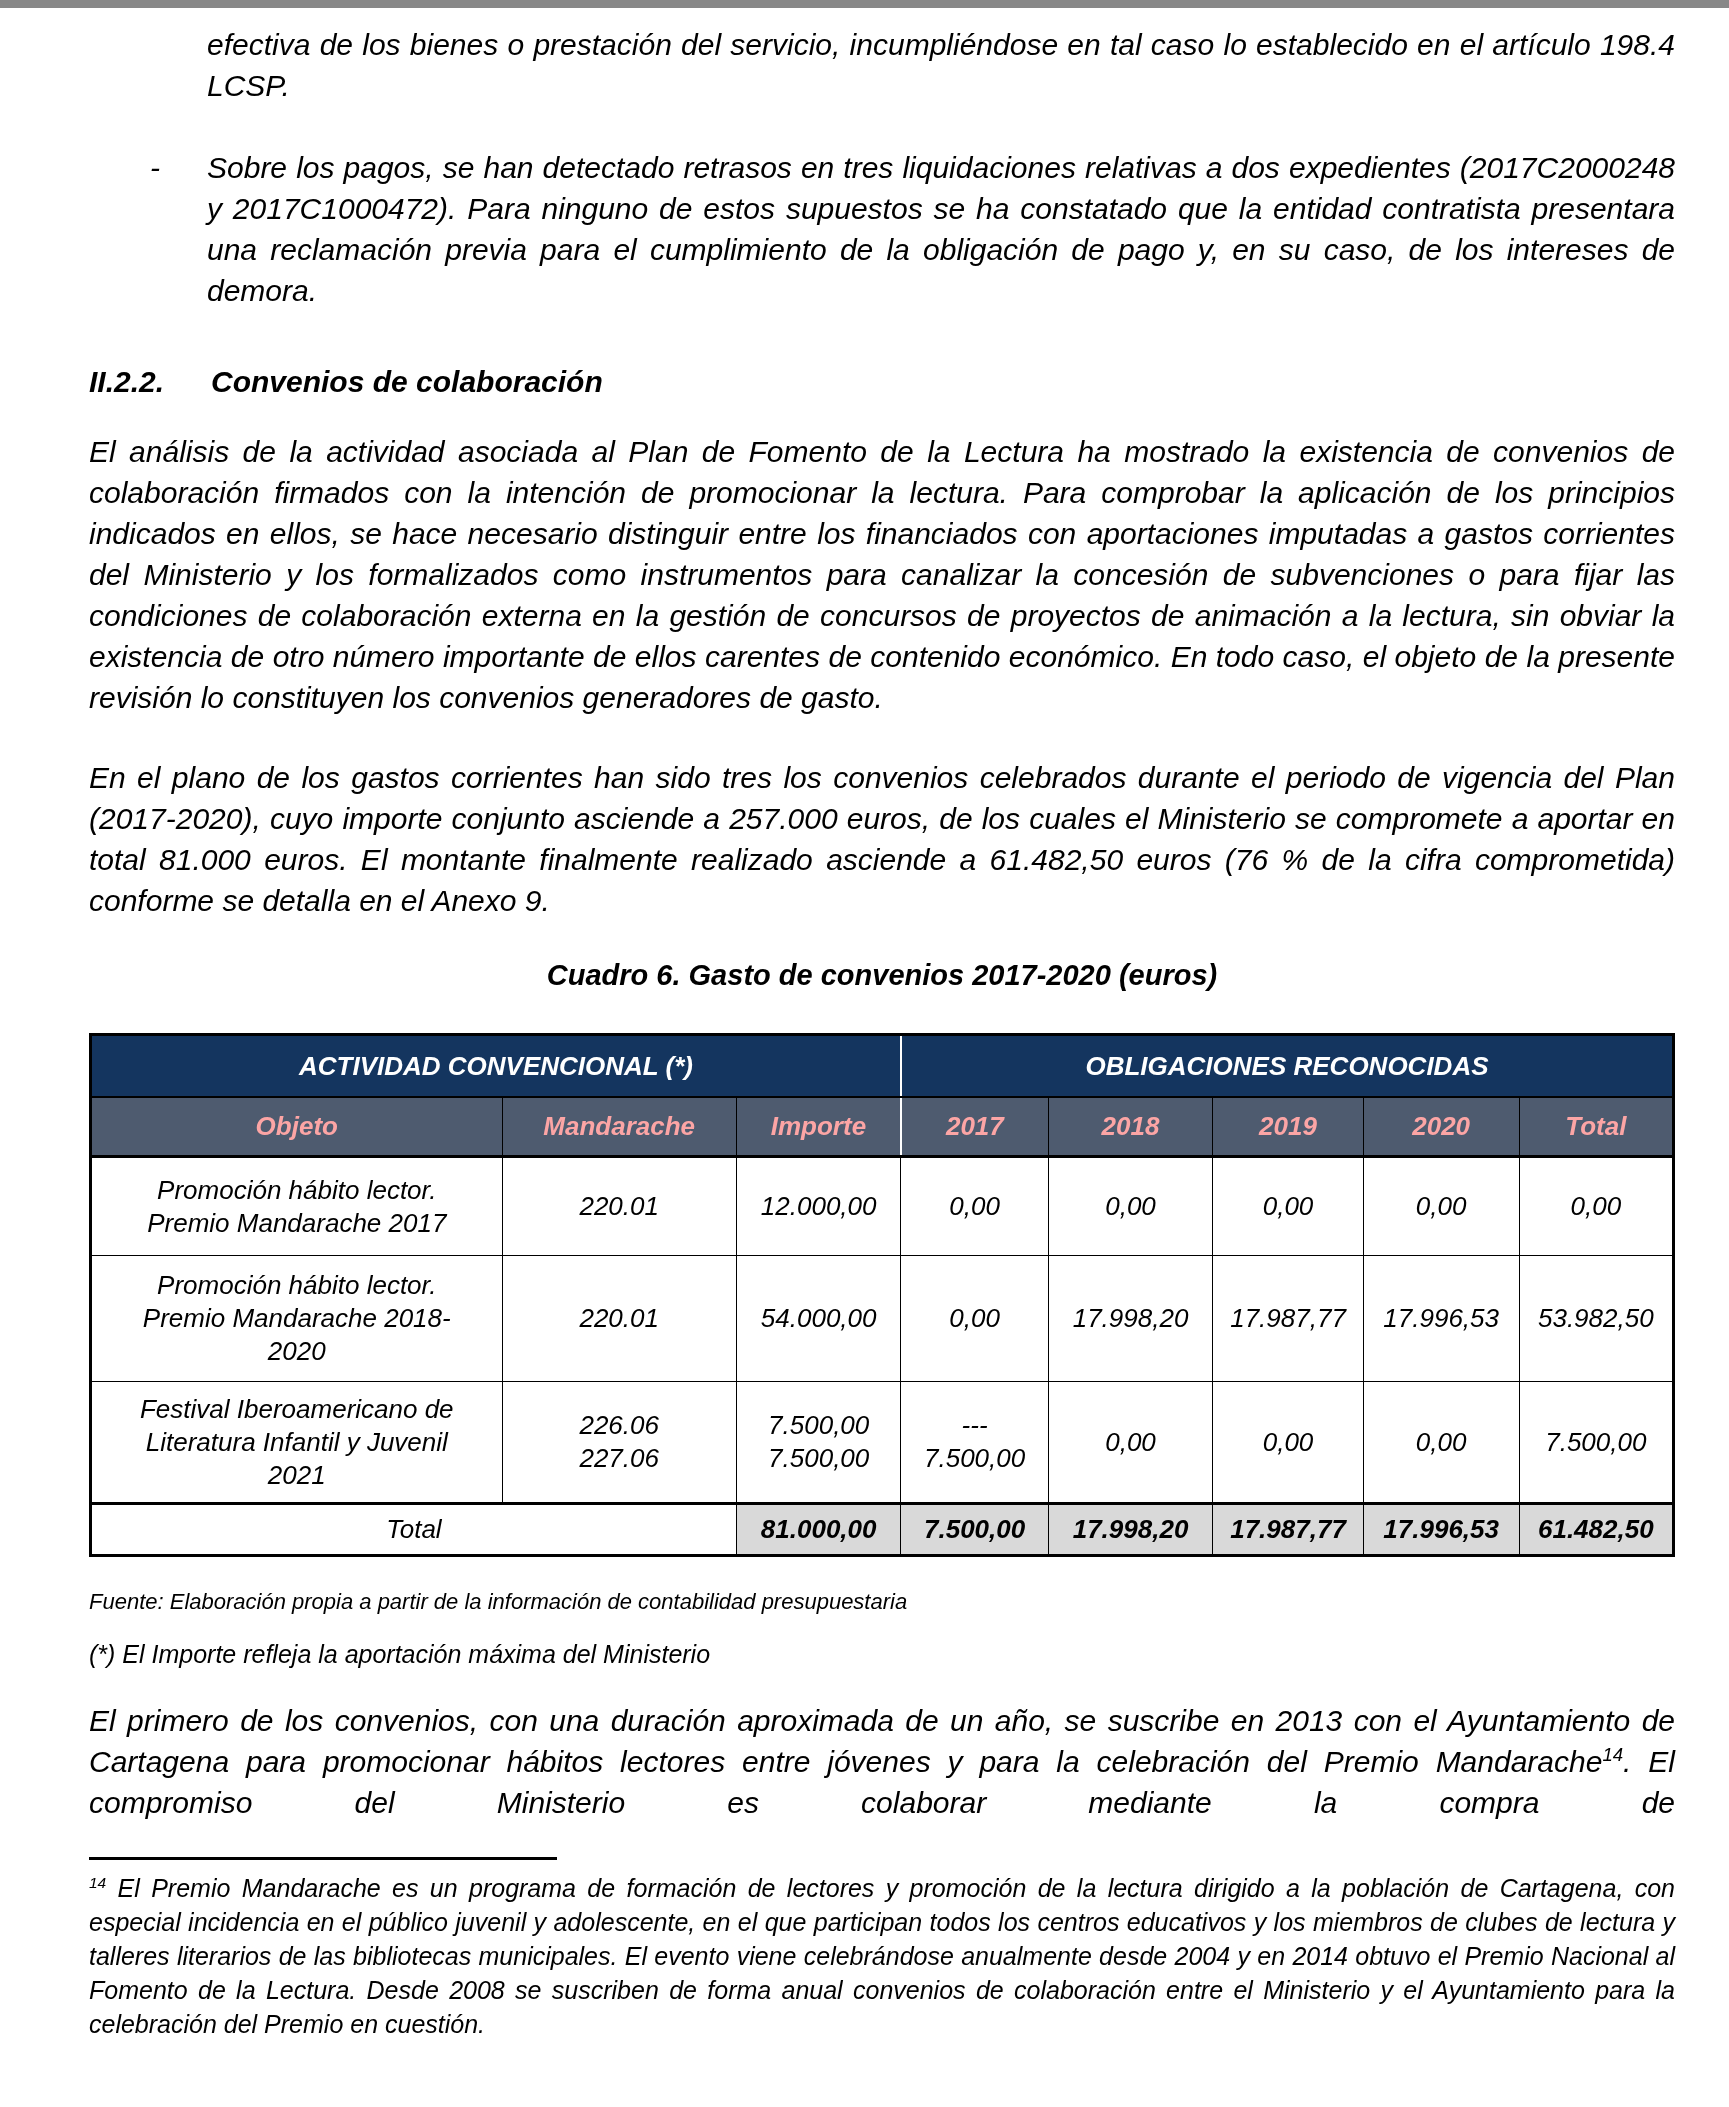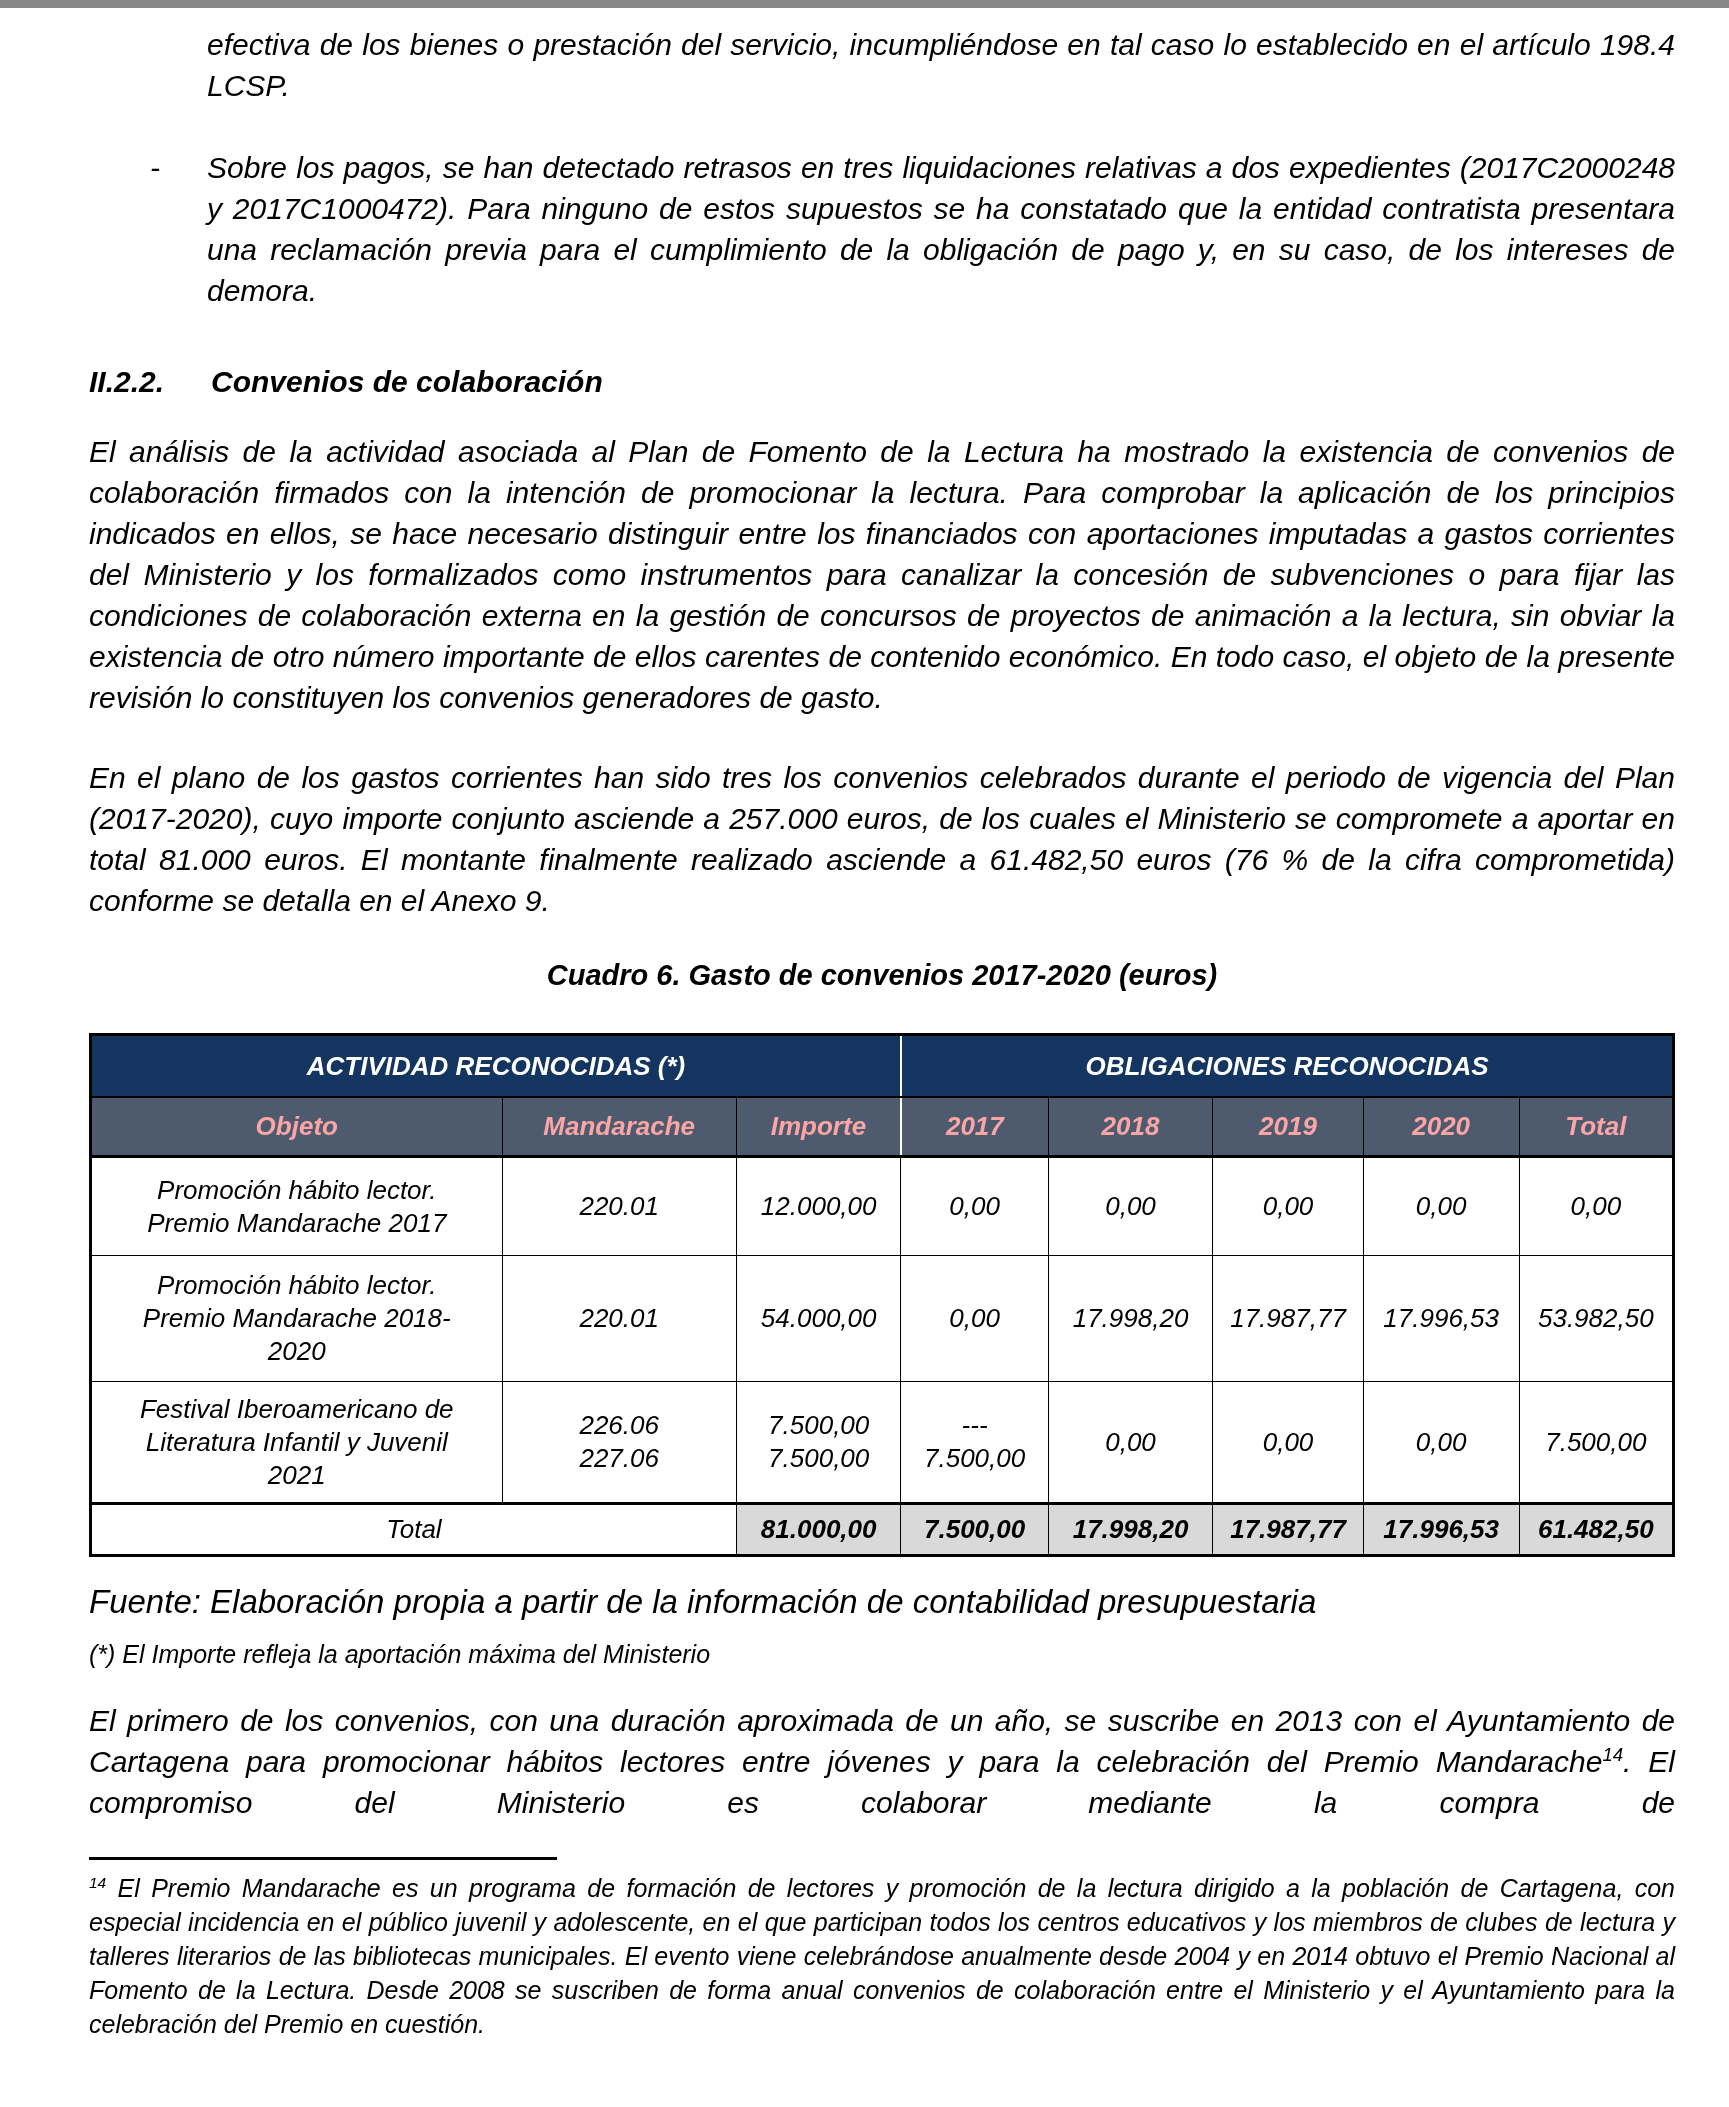--- a/index.html
+++ b/index.html
@@ -89,21 +89,21 @@
   tr.data-r3 { height: 122px; }
   td.tb { border-bottom: 4.1px solid #000; }
   tr.total-row { height: 52px; }
   tr.total-row td { border-top: 3.3px solid #000; }
   tr.total-row td.grey {
     background: var(--total-grey);
     font-weight: bold;
   }
   .source-note {
     margin-top: 28px;
-    font-size: 33px;
+    font-size: 22px;
     line-height: 33px;
   }
   .asterisk-note {
     margin-top: 19.5px;
     font-size: 25px;
     line-height: 33px;
   }
   .para-3 {
     margin-top: 29px;
     text-align-last: justify;
@@ -147,21 +147,21 @@
       <col style="width:14.8%">
       <col style="width:10.4%">
       <col style="width:9.3%">
       <col style="width:10.4%">
       <col style="width:9.5%">
       <col style="width:9.85%">
       <col style="width:9.75%">
     </colgroup>
     <thead>
       <tr class="group-row">
-        <th colspan="3" class="wdiv-r">ACTIVIDAD RECONOCIDAS (*)</th>
+        <th colspan="3" class="wdiv-r">ACTIVIDAD CONVENCIONAL (*)</th>
         <th colspan="5">OBLIGACIONES RECONOCIDAS</th>
       </tr>
       <tr class="cols-row">
         <th class="objeto-h">Objeto</th>
         <th>Mandarache</th>
         <th>Importe</th>
         <th class="wdiv-l">2017</th>
         <th>2018</th>
         <th>2019</th>
         <th>2020</th>

